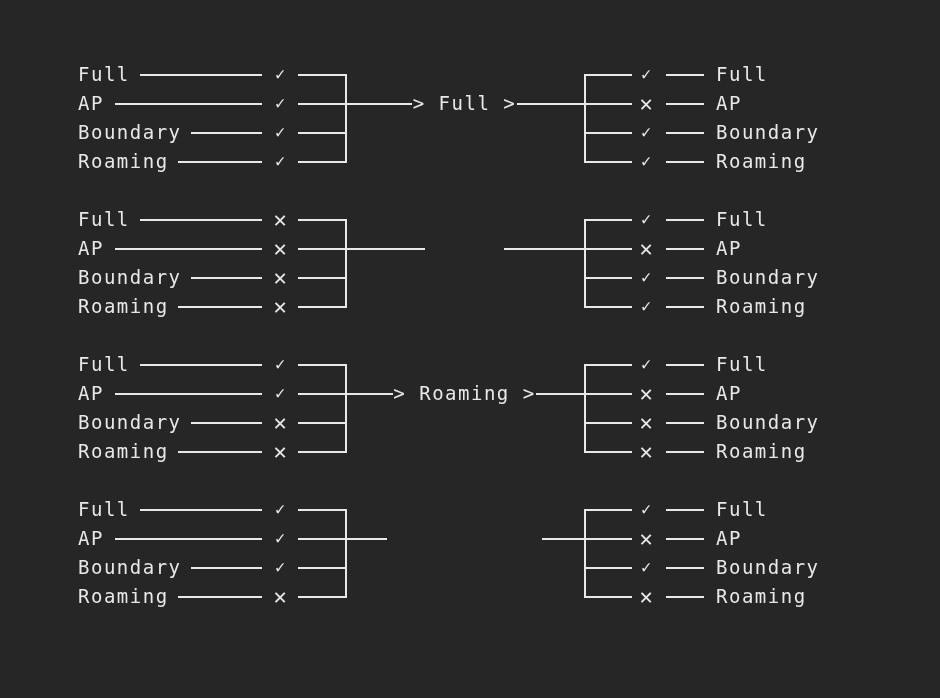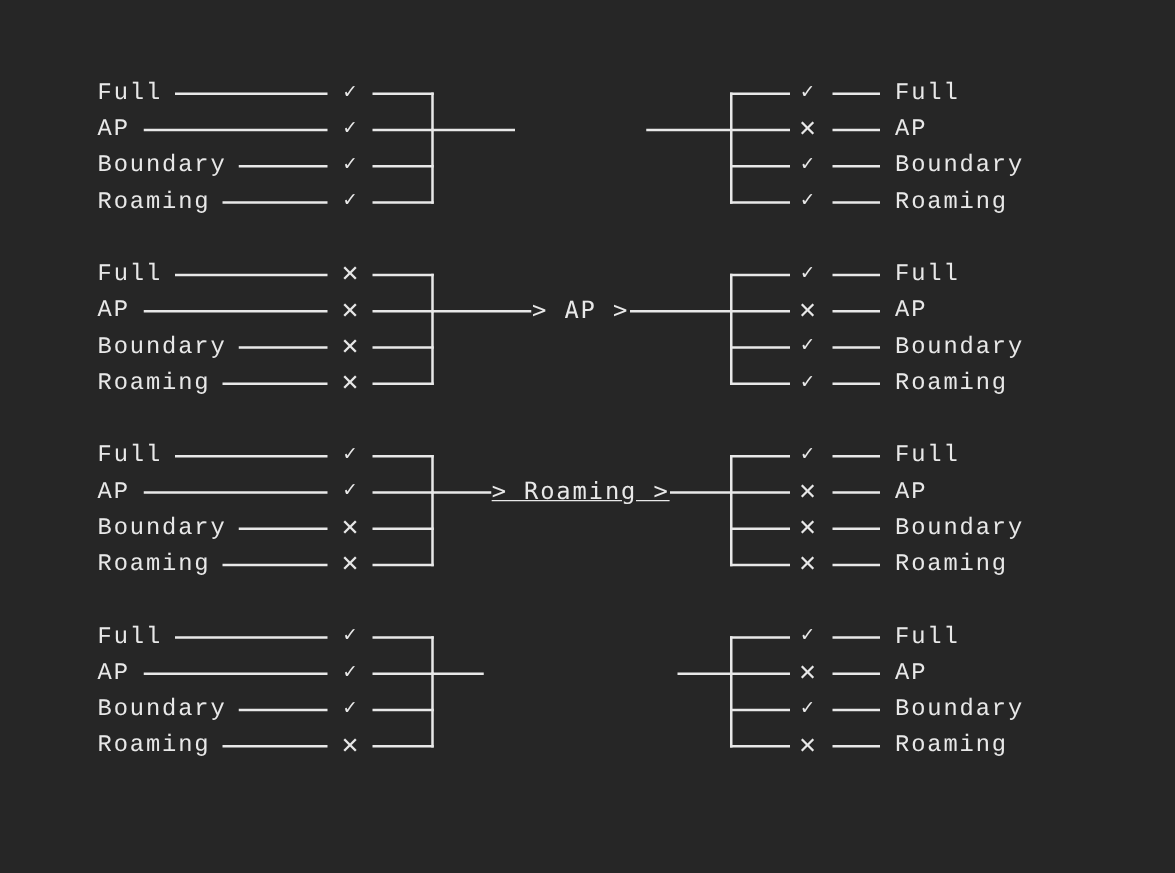--- a/index.html
+++ b/index.html
@@ -39,21 +39,20 @@
     width: 2px;
     background: #e8e8e8;
   }
 
   
   .row {
     position: absolute;
     height: 29px;
     line-height: 29px;
     white-space: nowrap;
-    font-family: Liberation Mono, monospace;
   }
 
   .label {
     position: absolute;
     font-size: 19px;
     letter-spacing: 1.5px;
     color: #e8e8e8;
     line-height: 29px;
     white-space: nowrap;
   }
@@ -111,20 +110,21 @@
         <div class="mark yes" style="left: 268px; top: 0px;">✓</div>
         <div class="hline" style="left: 298px; top: 13.5px; width: 49px;"></div>
       </div>
       <div class="row" style="top: 87px; left: 0px; width: 940px;">
         <div class="label label-left" style="left: 78px; top: 0px;">Roaming</div>
         <div class="hline" style="left: 178.2px; top: 13.5px; width: 83.8px;"></div>
         <div class="mark yes" style="left: 268px; top: 0px;">✓</div>
         <div class="hline" style="left: 298px; top: 13.5px; width: 49px;"></div>
       </div>
       <div class="vline" style="left: 345px; top: 13.5px; height: 89px;"></div>
+      <div class="centre" style="left: 345px; top: 29px; width: 239px;"><span>&gt; Full &gt;</span></div>
       <div class="hline" style="left: 345px; top: 42.5px; width: 67.1px;"></div>
       <div class="hline" style="left: 516.9px; top: 42.5px; width: 67.1px;"></div>
       <div class="vline" style="left: 584px; top: 13.5px; height: 89px;"></div>
       <div class="row" style="top: 0px; left: 0px; width: 940px;">
         <div class="hline" style="left: 584px; top: 13.5px; width: 48px;"></div>
         <div class="mark yes" style="left: 634px; top: 0px;">✓</div>
         <div class="hline" style="left: 666px; top: 13.5px; width: 38px;"></div>
         <div class="label label-left" style="left: 716px; top: 0px;">Full</div>
       </div>
       <div class="row" style="top: 29px; left: 0px; width: 940px;">
@@ -165,21 +165,20 @@
         <div class="mark no" style="left: 268px; top: 0px;">✕</div>
         <div class="hline" style="left: 298px; top: 13.5px; width: 49px;"></div>
       </div>
       <div class="row" style="top: 87px; left: 0px; width: 940px;">
         <div class="label label-left" style="left: 78px; top: 0px;">Roaming</div>
         <div class="hline" style="left: 178.2px; top: 13.5px; width: 83.8px;"></div>
         <div class="mark no" style="left: 268px; top: 0px;">✕</div>
         <div class="hline" style="left: 298px; top: 13.5px; width: 49px;"></div>
       </div>
       <div class="vline" style="left: 345px; top: 13.5px; height: 89px;"></div>
-      <div class="centre" style="left: 345px; top: 29px; width: 239px;"><span>&gt; AP &gt;</span></div>
       <div class="hline" style="left: 345px; top: 42.5px; width: 79.7px;"></div>
       <div class="hline" style="left: 504.3px; top: 42.5px; width: 79.7px;"></div>
       <div class="vline" style="left: 584px; top: 13.5px; height: 89px;"></div>
       <div class="row" style="top: 0px; left: 0px; width: 940px;">
         <div class="hline" style="left: 584px; top: 13.5px; width: 48px;"></div>
         <div class="mark yes" style="left: 634px; top: 0px;">✓</div>
         <div class="hline" style="left: 666px; top: 13.5px; width: 38px;"></div>
         <div class="label label-left" style="left: 716px; top: 0px;">Full</div>
       </div>
       <div class="row" style="top: 29px; left: 0px; width: 940px;">
@@ -220,21 +219,21 @@
         <div class="mark no" style="left: 268px; top: 0px;">✕</div>
         <div class="hline" style="left: 298px; top: 13.5px; width: 49px;"></div>
       </div>
       <div class="row" style="top: 87px; left: 0px; width: 940px;">
         <div class="label label-left" style="left: 78px; top: 0px;">Roaming</div>
         <div class="hline" style="left: 178.2px; top: 13.5px; width: 83.8px;"></div>
         <div class="mark no" style="left: 268px; top: 0px;">✕</div>
         <div class="hline" style="left: 298px; top: 13.5px; width: 49px;"></div>
       </div>
       <div class="vline" style="left: 345px; top: 13.5px; height: 89px;"></div>
-      <div class="centre" style="left: 345px; top: 29px; width: 239px; text-decoration: underline;"><span>&gt; Roaming &gt;</span></div>
+      <div class="centre" style="left: 345px; top: 29px; width: 239px;"><span>&gt; Roaming &gt;</span></div>
       <div class="hline" style="left: 345px; top: 42.5px; width: 48.2px;"></div>
       <div class="hline" style="left: 535.8px; top: 42.5px; width: 48.2px;"></div>
       <div class="vline" style="left: 584px; top: 13.5px; height: 89px;"></div>
       <div class="row" style="top: 0px; left: 0px; width: 940px;">
         <div class="hline" style="left: 584px; top: 13.5px; width: 48px;"></div>
         <div class="mark yes" style="left: 634px; top: 0px;">✓</div>
         <div class="hline" style="left: 666px; top: 13.5px; width: 38px;"></div>
         <div class="label label-left" style="left: 716px; top: 0px;">Full</div>
       </div>
       <div class="row" style="top: 29px; left: 0px; width: 940px;">

